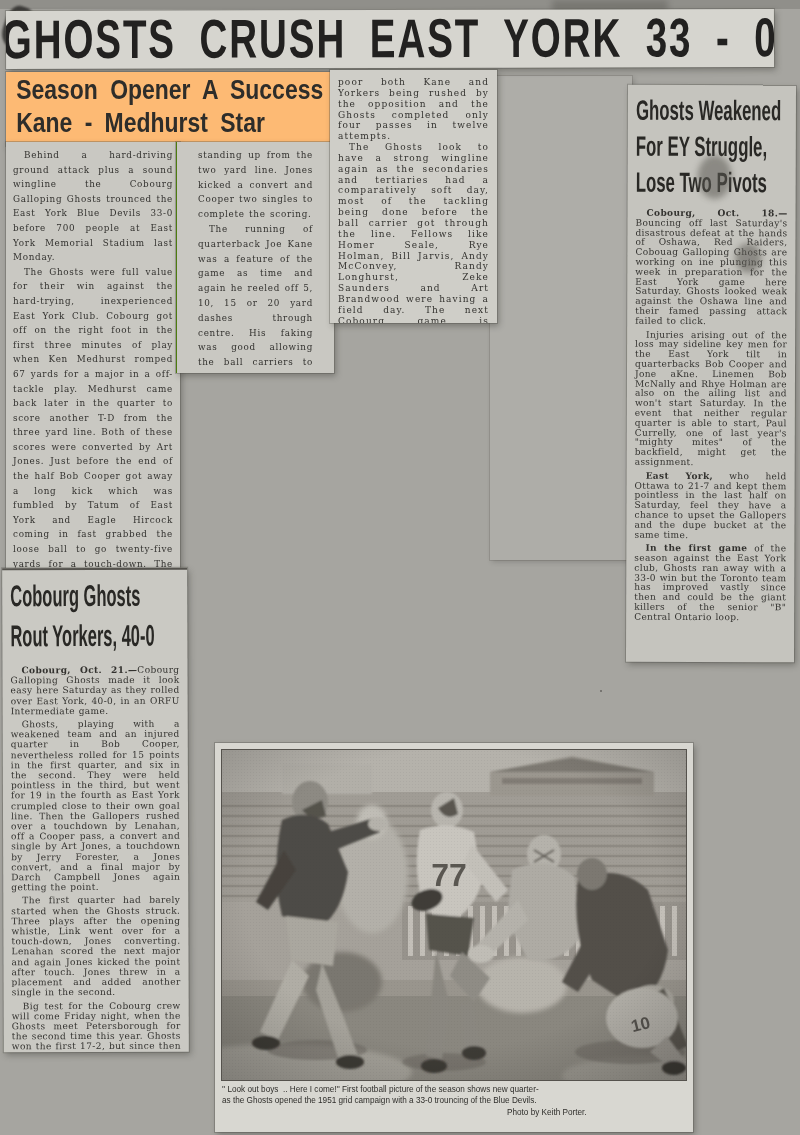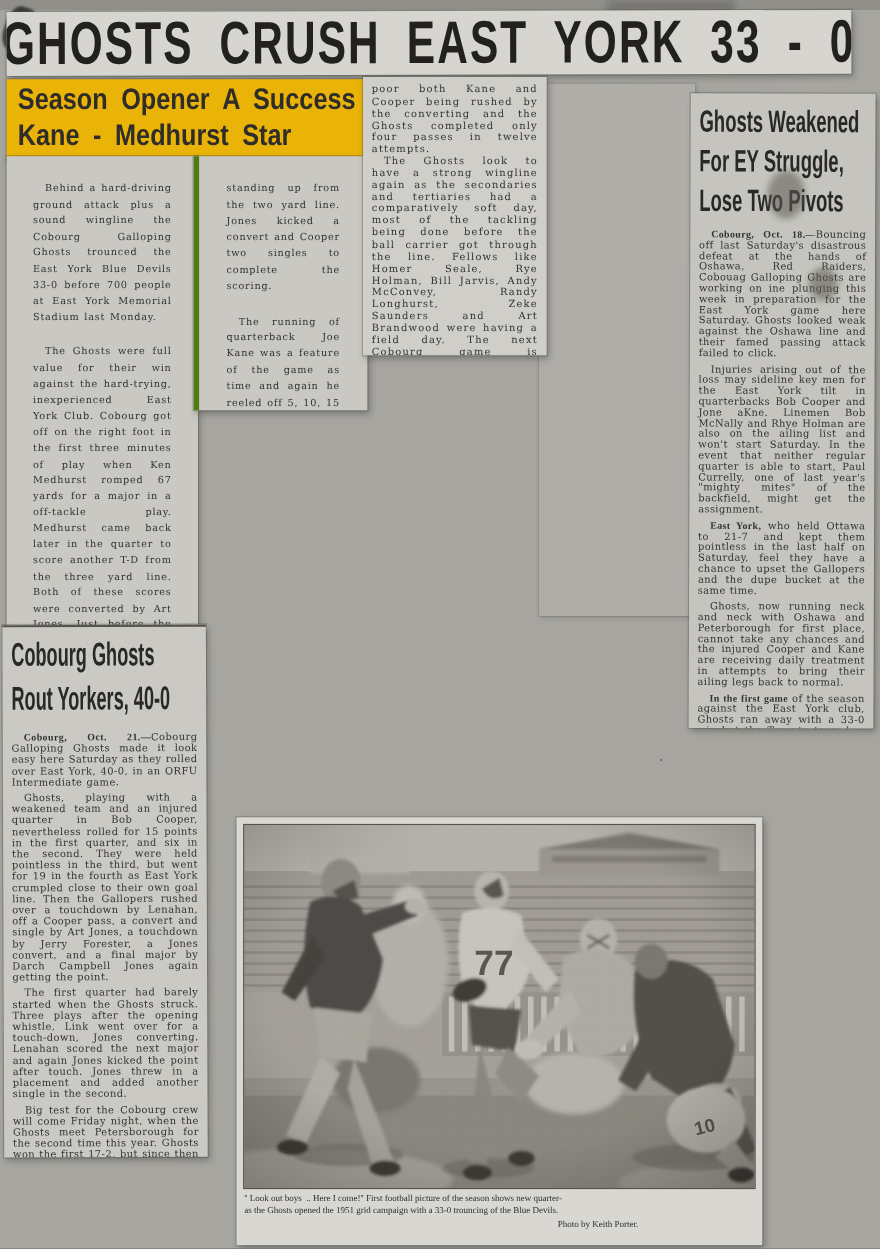--- a/index.html
+++ b/index.html
@@ -15,72 +15,72 @@
   }
   
   #masthead{left:6px;top:10px;width:768px;height:58px;background:#d6d5cf;
     display:flex;align-items:center;justify-content:center;transform:rotate(-.15deg);}
   #masthead .hl{
     font-family:"Liberation Sans",sans-serif;font-weight:bold;font-size:42px;
     color:#222120;letter-spacing:2px;word-spacing:12px;white-space:nowrap;
     transform:scale(.92,1.30);
   }
   
-  #subhead{left:6px;top:72px;width:328px;height:70px;background:#eab308;
+  #subhead{left:6px;top:72px;width:328px;height:70px;background:#fdba74;
     border-bottom:2px solid #737373;padding-top:2px;}
   #subhead .sh{
     font-family:"Liberation Sans",sans-serif;font-weight:bold;font-size:27px;
     color:#2e2d2a;line-height:33px;white-space:nowrap;padding-left:12px;
     transform:scaleX(.85);transform-origin:left center;word-spacing:7px;
   }
   .bodycol{background:#c9c8c2;}
   #col1{left:6px;top:142px;width:174px;height:438px;padding:6px 7px;box-sizing:border-box;}
-  #col2{left:176px;top:142px;width:158px;height:231px;padding:6px 8px;box-sizing:border-box;
-        border-left:5px solid #4d7c0f;}
+  #col2{left:176px;top:142px;width:158px;height:231px;padding:6px 21px;box-sizing:border-box;
+        border-left:1px solid #4d7c0f;}
   #col3{left:330px;top:70px;width:167px;height:253px;background:#cfcec8;
         padding:7px 8px;box-sizing:border-box;}
-  .b1 p{margin:17px;text-align:justify;font-size:8.8px;line-height:14.6px;
+  .b1 p{margin:0;text-align:justify;font-size:8.8px;line-height:14.6px;
         letter-spacing:.7px;word-spacing:1px;}
   #col2 .b1i p{line-height:14.8px;}
   .b3 p{margin:0;text-align:justify;font-size:9px;line-height:10.85px;
         letter-spacing:1.1px;word-spacing:2px;}
   .indent{text-indent:11px;}
   
   #blankclip{left:490px;top:76px;width:142px;height:484px;background:#aeada8;
     box-shadow:0 0 0 1px rgba(70,68,62,.18), 2px 2px 5px rgba(40,39,35,.22);}
   
   #weakened{left:627px;top:85px;width:168px;height:577px;background:#c5c4be;
     padding:8px 8px;box-sizing:border-box;transform:rotate(.2deg);}
   #weakened .hline{
     font-family:"Liberation Sans",sans-serif;font-weight:bold;font-size:28px;
     color:#292825;line-height:36px;white-space:nowrap;
     transform:scaleX(.60);transform-origin:left center;
   }
   #weakened .body{margin-top:8px;}
   #weakened .body p{margin:0 0 4px 0;text-align:justify;font-size:9px;
     line-height:9.8px;letter-spacing:.35px;word-spacing:.5px;}
-  .lead{font-weight:bold;font-family:Liberation Serif, serif;}
+  .lead{font-weight:bold;}
   .blot{position:absolute;background:#5c5a54;border-radius:50%;filter:blur(3px);opacity:.55;}
   
   #rout{left:3px;top:568px;width:185px;height:484px;background:#cac9c3;
     border-top:2px solid #55534e;padding:6px 8px;box-sizing:border-box;transform:rotate(-.2deg);}
   #rout .hline{
     font-family:"Liberation Sans",sans-serif;font-weight:bold;font-size:30px;
     color:#292825;line-height:40px;white-space:nowrap;
     transform:scaleX(.55);transform-origin:left center;
   }
   #rout .body{margin-top:9px;}
   #rout .body p{margin:0 0 3px 0;text-align:justify;font-size:9px;
     line-height:10.2px;letter-spacing:.4px;word-spacing:.5px;}
   
   #photoclip{left:215px;top:743px;width:478px;height:389px;background:#d8d7d1;}
   #photoframe{position:absolute;left:7px;top:7px;width:464px;height:330px;
     outline:1px solid #55524d;background:#a39f98;}
   #caption{position:absolute;left:7px;top:341px;width:464px;
-    font-family:Liberation Serif, serif;font-size:8.2px;line-height:11px;
+    font-family:Liberation Sans, sans-serif;font-size:8.2px;line-height:11px;
     color:#2f2e2b;}
   #caption .cl{white-space:pre;overflow:hidden;}
   #credit{margin-left:285px;margin-top:1px;white-space:pre;}
   
   .shade{position:absolute;pointer-events:none;}
   #topband{left:0;top:0;width:800px;height:9px;background:#908f8a;}
   #cornermark{left:4px;top:6px;width:28px;height:42px;background:#2e2d2b;
     transform:rotate(18deg);border-radius:40%;filter:blur(1px);opacity:.85;}
   #topsmudge{left:552px;top:0;width:116px;height:12px;background:#6f6e69;
     filter:blur(3px);opacity:.7;}
@@ -117,33 +117,32 @@
   </div>
 
   <div class="clip bodycol b1" id="col2">
     <div class="b1i">
       <p>standing up from the two yard line. Jones kicked a convert and Cooper two singles to complete the scoring.</p>
       <p class="indent">The running of quarterback Joe Kane was a feature of the game as time and again he reeled off 5, 10, 15 or 20 yard dashes through centre. His faking was good allowing the ball carriers to get away for big gains. The Cobourg pass attack was</p>
     </div>
   </div>
 
   <div class="clip b3" id="col3">
-    <p>poor both Kane and Cooper being rushed by the converting and the Ghosts completed only four passes in twelve attempts.</p>
+    <p>poor both Kane and Yorkers being rushed by the opposition and the Ghosts completed only four passes in twelve attempts.</p>
     <p class="indent">The Ghosts look to have a strong wingline again as the secondaries and tertiaries had a comparatively soft day, most of the tackling being done before the ball carrier got through the line. Fellows like Homer Seale, Rye Holman, Bill Jarvis, Andy McConvey, Randy Longhurst, Zeke Saunders and Art Brandwood were having a field day. The next Cobourg game is scheduled for Orillia a week next Friday under the lights.</p>
   </div>
 
   <div class="clip" id="weakened">
     <div class="hline">Ghosts Weakened</div>
     <div class="hline">For EY Struggle,</div>
     <div class="hline">Lose Two Pivots</div>
     <div class="body">
       <p class="indent"><span class="lead">Cobourg, Oct. 18.—</span><span>Bouncing off last Saturday's disastrous defeat at the hands of Oshawa, Red Raiders, Cobouag Galloping Ghosts are working on ine plunging this week in preparation for the East York game here Saturday. Ghosts looked weak against the Oshawa line and their famed passing attack failed to click.</span></p>
       <p class="indent"><span class="lead"></span><span>Injuries arising out of the loss may sideline key men for the East York tilt in quarterbacks Bob Cooper and Jone aKne. Linemen Bob McNally and Rhye Holman are also on the ailing list and won't start Saturday. In the event that neither regular quarter is able to start, Paul Currelly, one of last year's "mighty mites" of the backfield, might get the assignment.</span></p>
       <p class="indent"><span class="lead">East York,</span><span> who held Ottawa to 21-7 and kept them pointless in the last half on Saturday, feel they have a chance to upset the Gallopers and the dupe bucket at the same time.</span></p>
-      <p class="indent"><span class="lead"></span><span>Ghosts, now running neck and neck with Oshawa and Peterborough for first place, cannot take any chances and the injured Cooper and Kane are receiving daily treatment in attempts to bring their ailing legs back to normal.</span></p>
       <p class="indent"><span class="lead">In the first game</span><span> of the season against the East York club, Ghosts ran away with a 33-0 win but the Toronto team has improved vastly since then and could be the giant killers of the senior "B" Central Ontario loop.</span></p>
 
     </div>
     <div class="blot" style="left:70px;top:70px;width:34px;height:44px;"></div>
     <div class="blot" style="left:108px;top:158px;width:26px;height:30px;"></div>
   </div>
 
   <div class="clip" id="rout">
     <div class="hline">Cobourg Ghosts</div>
     <div class="hline">Rout Yorkers, 40-0</div>

